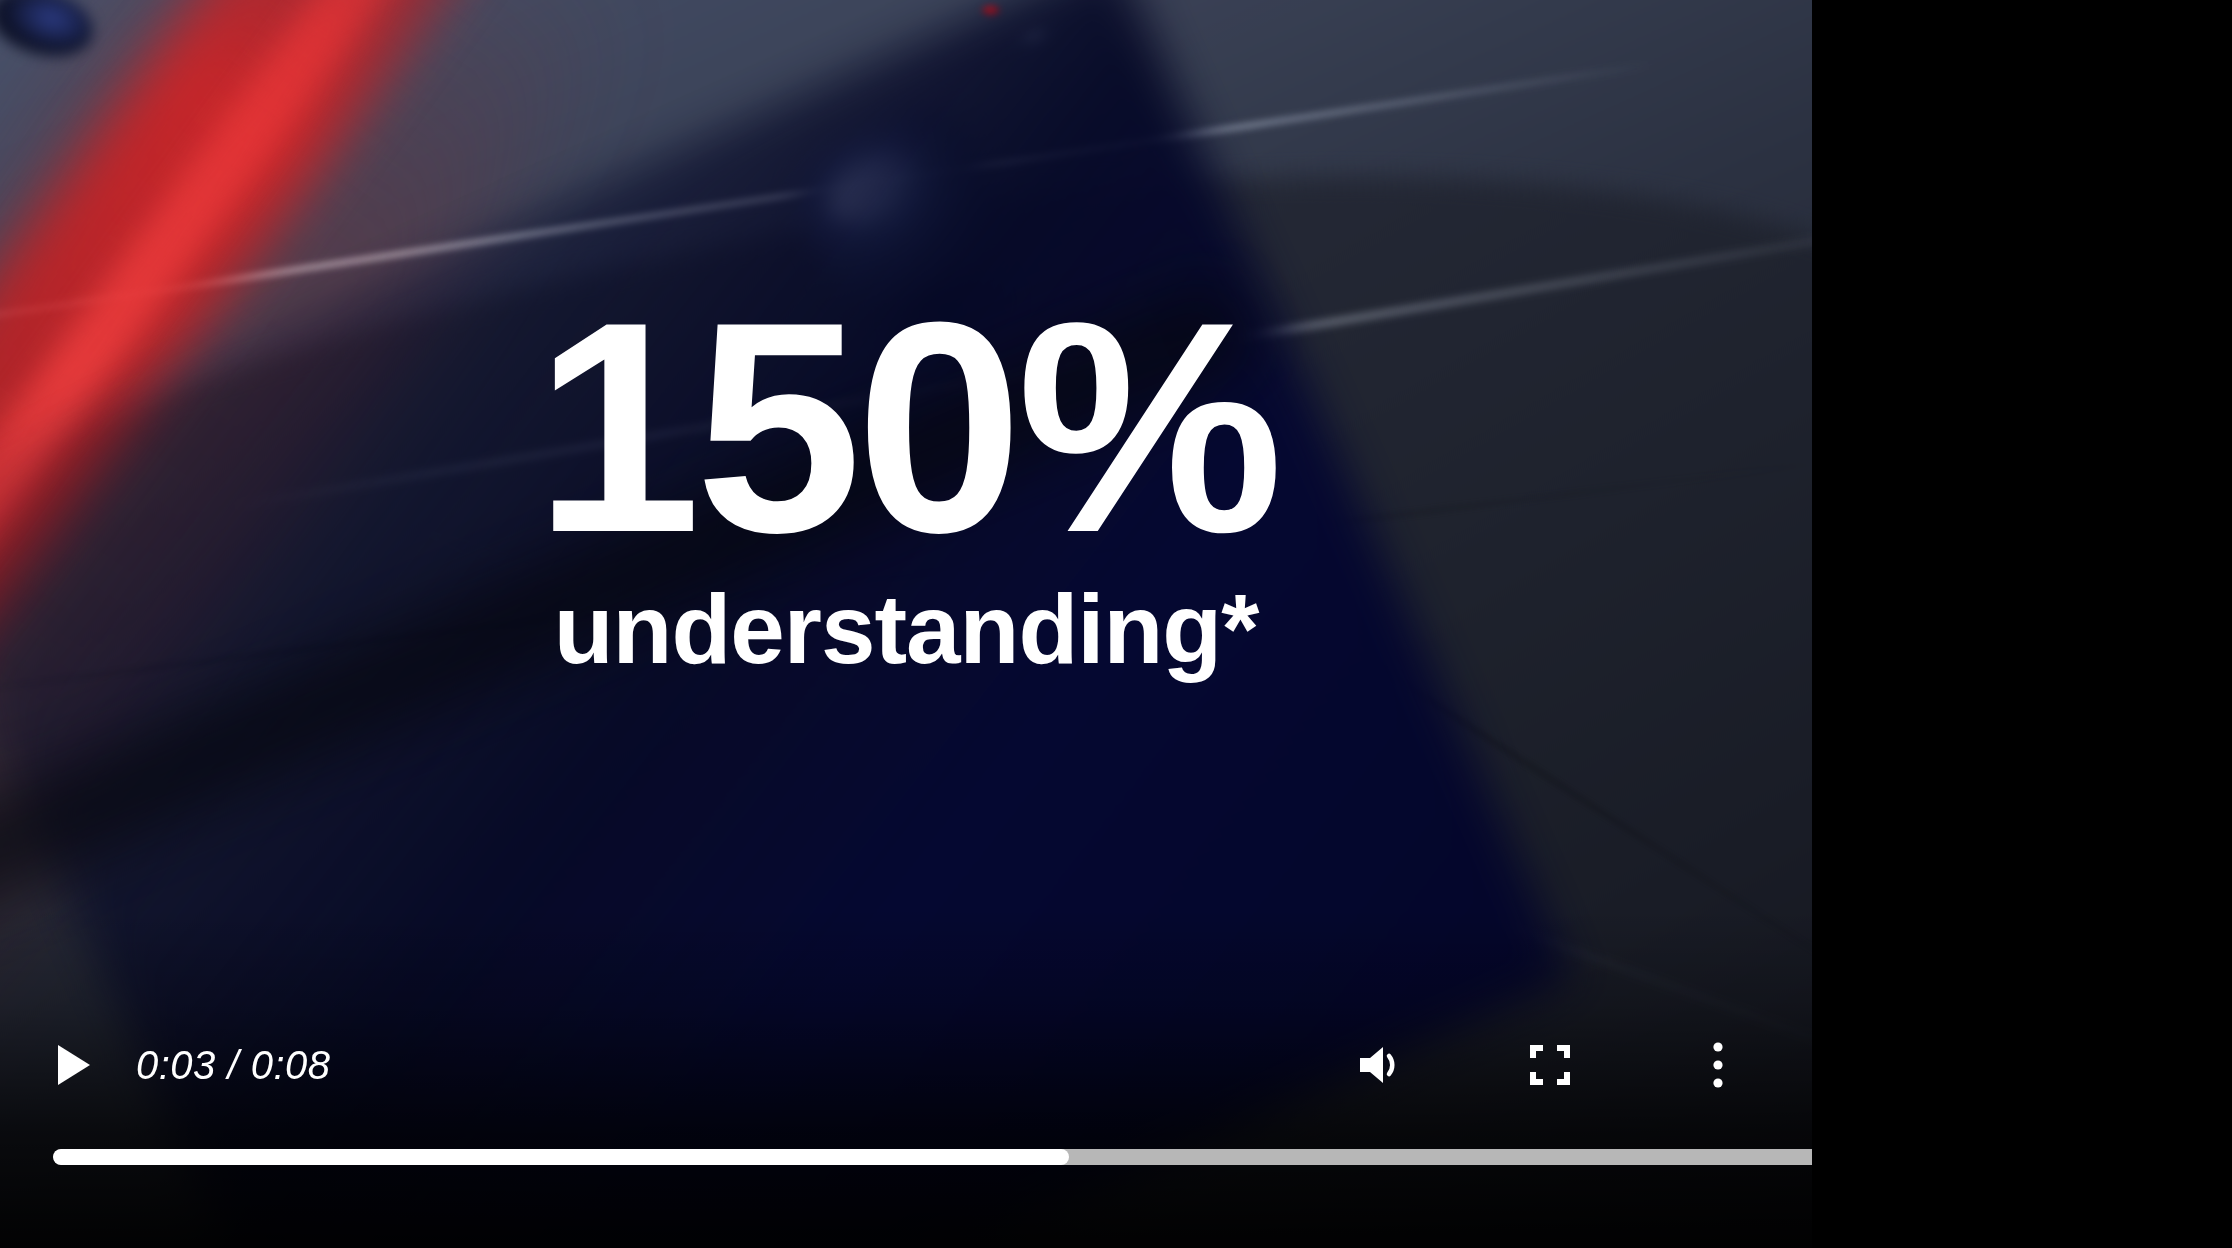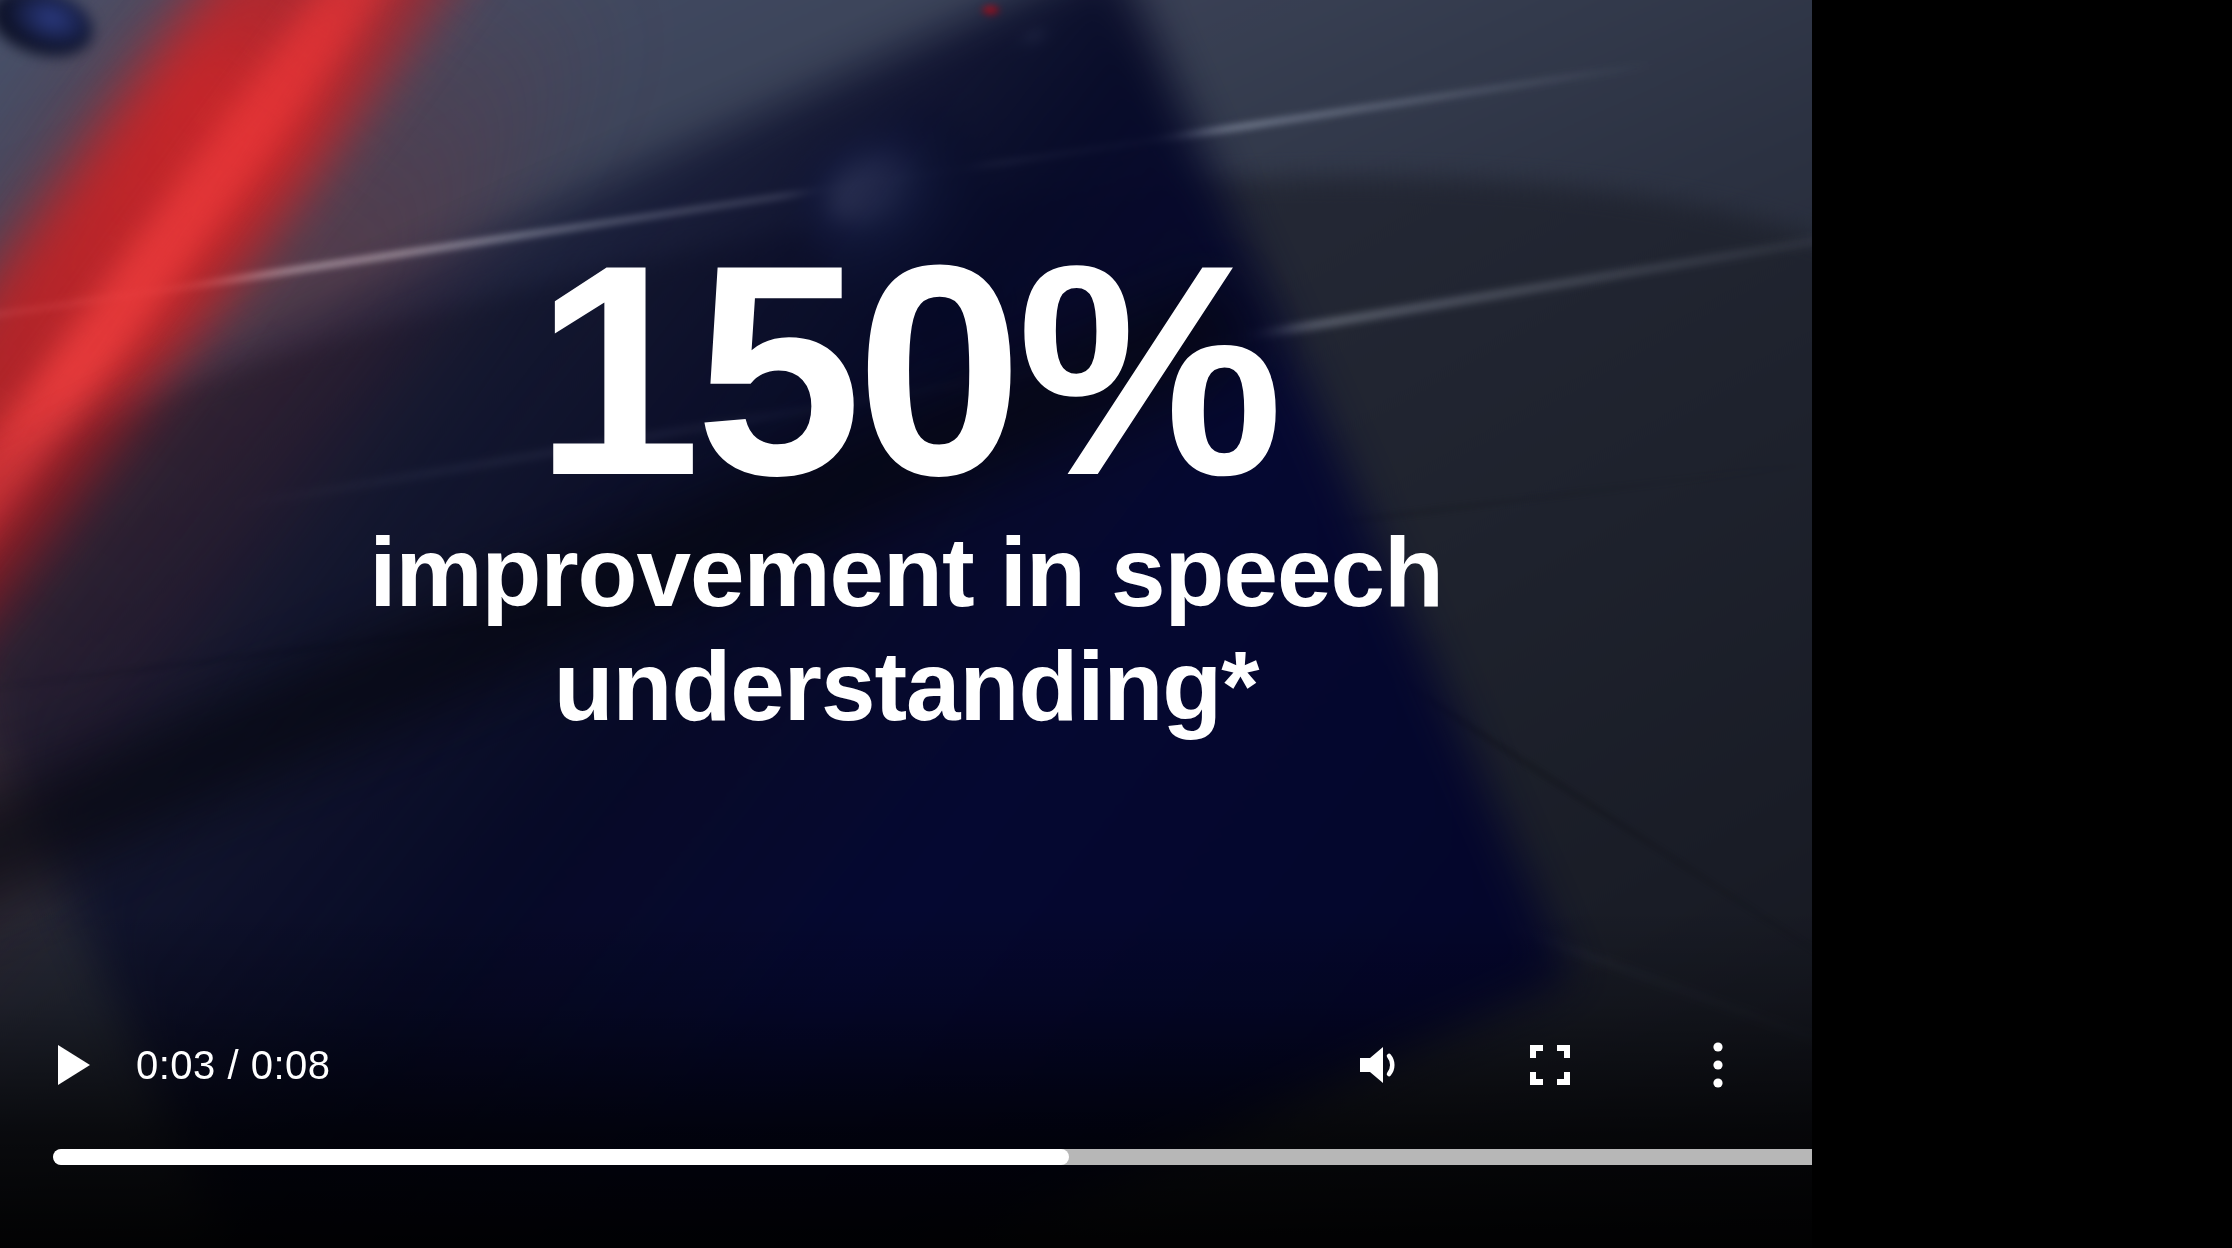--- a/index.html
+++ b/index.html
@@ -310,20 +310,21 @@
     letter-spacing:-1px;
     max-width:1420px;
     font-family:"Liberation Sans", sans-serif;
   }
 
   
   #controls {
     position:absolute;
     left:0; right:0; bottom:0;
     height:248px;
+    font-style:italic;
   }
   #control-row {
     position:absolute;
     left:0; right:0; top:0;
     height:130px;
     display:flex;
     align-items:center;
   }
   #controls-left {
     display:flex;
@@ -411,21 +412,20 @@
     <div class="refl-top"></div>
     <div class="navy-wedge"></div>
     <div class="shadow-diag"></div>
     <div class="refl-br"></div>
     <div class="bottom-scrim"></div>
   </div>
 
   <div id="caption">
     <div id="headline">150%</div>
     <div id="subhead">
-      <div>improvement in speech</div>
       <div>understanding*</div>
     </div>
   </div>
 
   <div id="controls">
 
     <div id="control-row">
 
       <div id="controls-left">
         <button class="ctrl-btn" aria-label="Play">

